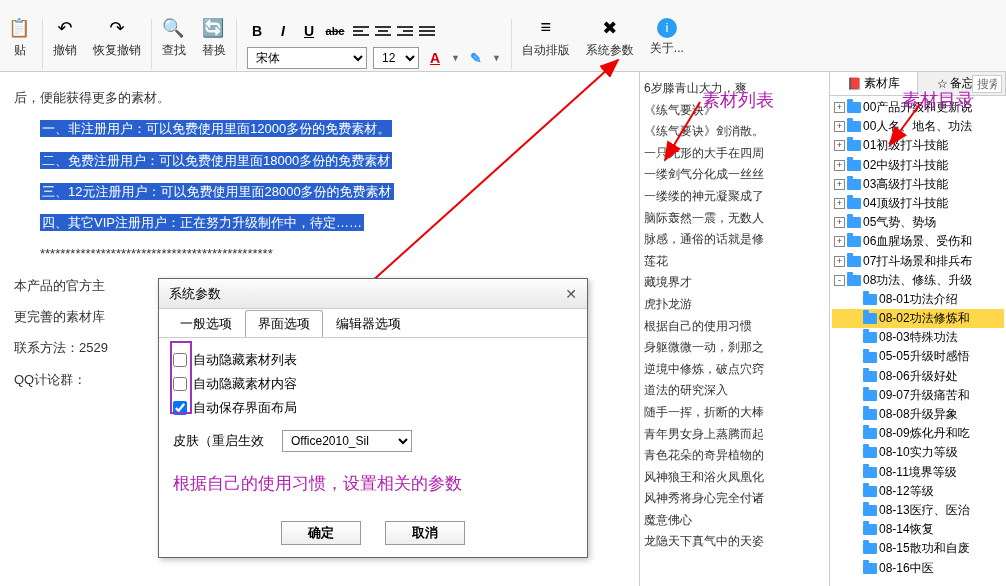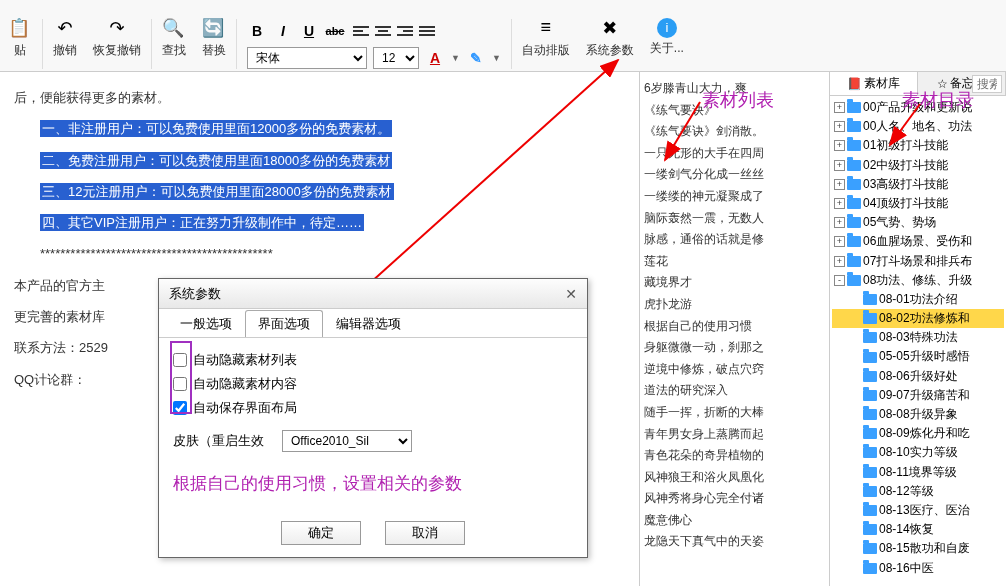--- a/index.html
+++ b/index.html
@@ -45,21 +45,21 @@
 .dlg-close { margin-left: auto; background: none; border: none; font-size: 14px; cursor: pointer; color: #555; }
 .dlg-tabs { height: 28px; display: flex; align-items: flex-end; padding: 0 8px; }
 .dlg-tab { padding: 4px 12px; font-size: 13px; border: 1px solid transparent; border-bottom: none; cursor: pointer; }
 .dlg-tab.active { border-color: #aaa; background: #fff; border-radius: 3px 3px 0 0; }
 .dlg-body { padding: 10px 14px; border-top: 1px solid #ccc; }
 .chk-row { display: flex; align-items: center; gap: 6px; height: 24px; font-size: 13px; }
 .chk { width: 14px; height: 14px; }
 .chk-hl { position: absolute; border: 2px solid #a030c0; }
 .skin-row { display: flex; align-items: center; gap: 18px; margin-top: 10px; font-size: 13px; }
 .dlg-footer { position: absolute; bottom: 12px; left: 0; width: 100%; display: flex; justify-content: center; gap: 24px; }
-.dlg-btn { width: 80px; height: 24px; border: 1px solid #999; background: linear-gradient(#fff,#eee); cursor: pointer; font-size: 13px; }
+.dlg-btn { width: 80px; height: 24px; border: 1px solid #999; background: linear-gradient(#fff,#eee); cursor: pointer; font-size: 13px; font-weight: bold; }
 
 svg.arrow { position: absolute; pointer-events: none; }
 </style>
 </head>
 <body>
 
 <div class="toolbar">
   <div class="tb-group">
       <div class="tb-icon">📋</div>
       <button class="tb-btn">贴</button>

